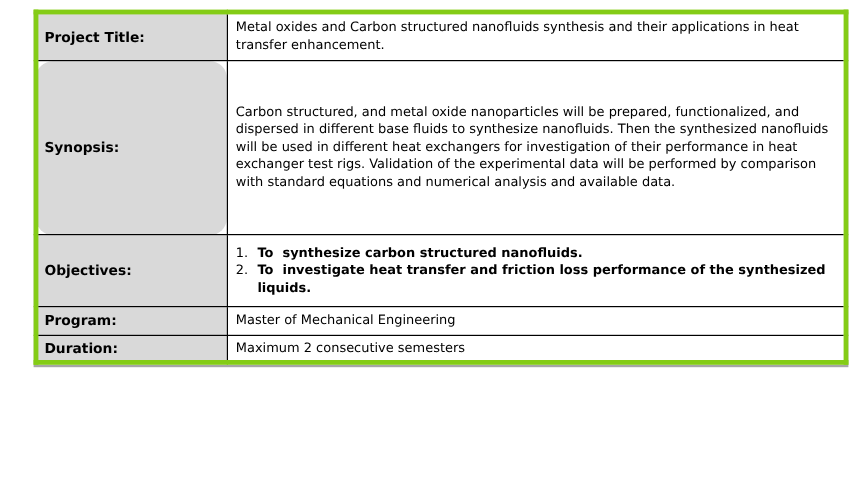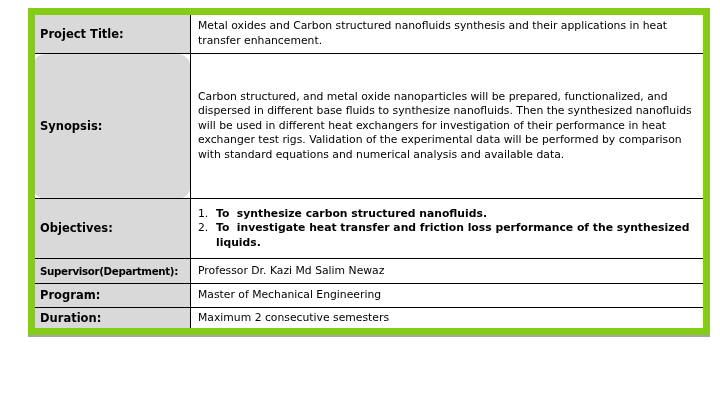--- a/index.html
+++ b/index.html
@@ -15,21 +15,21 @@
     overflow: hidden;
     background: #ffffff;
   }
   table.ptable {
     position: absolute;
     left: 28px; top: 8px;
     width: 675px;
     table-layout: fixed;
     border-collapse: collapse;
     background: #ffffff;
-    border: 7px solid #84cc16;
+    border: 4px solid #84cc16;
     box-shadow: 0 2px 0 #a6a6a6;
   }
   col.c-label { width: 159px; }
   col.c-value { width: 516px; }
   td { border: 1px solid #000000; overflow: hidden; }
   td.lbl {
     background: #d9d9d9;
     font-weight: bold;
     font-size: 11.5px;
     line-height: 1.25;
@@ -85,24 +85,20 @@
           <div class="obj-item">
             <span class="obj-num">1.</span>
             <span class="obj-text">To  synthesize carbon structured nanofluids.</span>
           </div>
           <div class="obj-item">
             <span class="obj-num">2.</span>
             <span class="obj-text">To  investigate heat transfer and friction loss performance of the synthesized liquids.</span>
           </div>
         </td>
       </tr>
-      <tr class="r-supervisor">
-        <td class="lbl"><span class="lbl-sm">Supervisor(Department):</span></td>
-        <td class="val">Professor Dr. Kazi Md Salim Newaz</td>
-      </tr>
       <tr class="r-program">
         <td class="lbl">Program:</td>
         <td class="val">Master of Mechanical Engineering</td>
       </tr>
       <tr class="r-duration">
         <td class="lbl">Duration:</td>
         <td class="val">Maximum 2 consecutive semesters</td>
       </tr>
     </tbody>
   </table>

